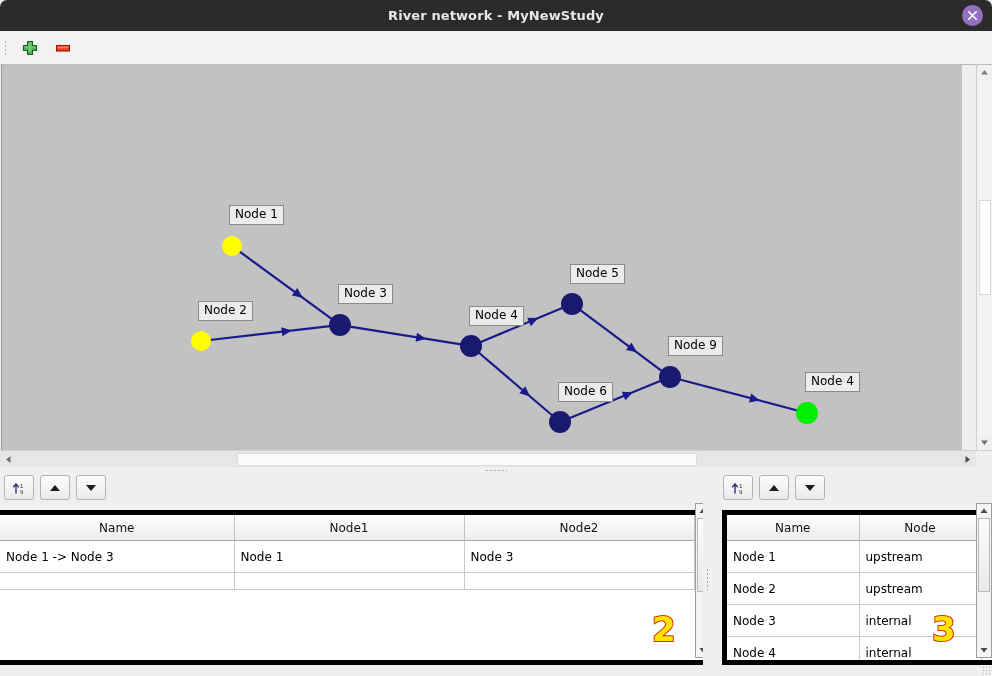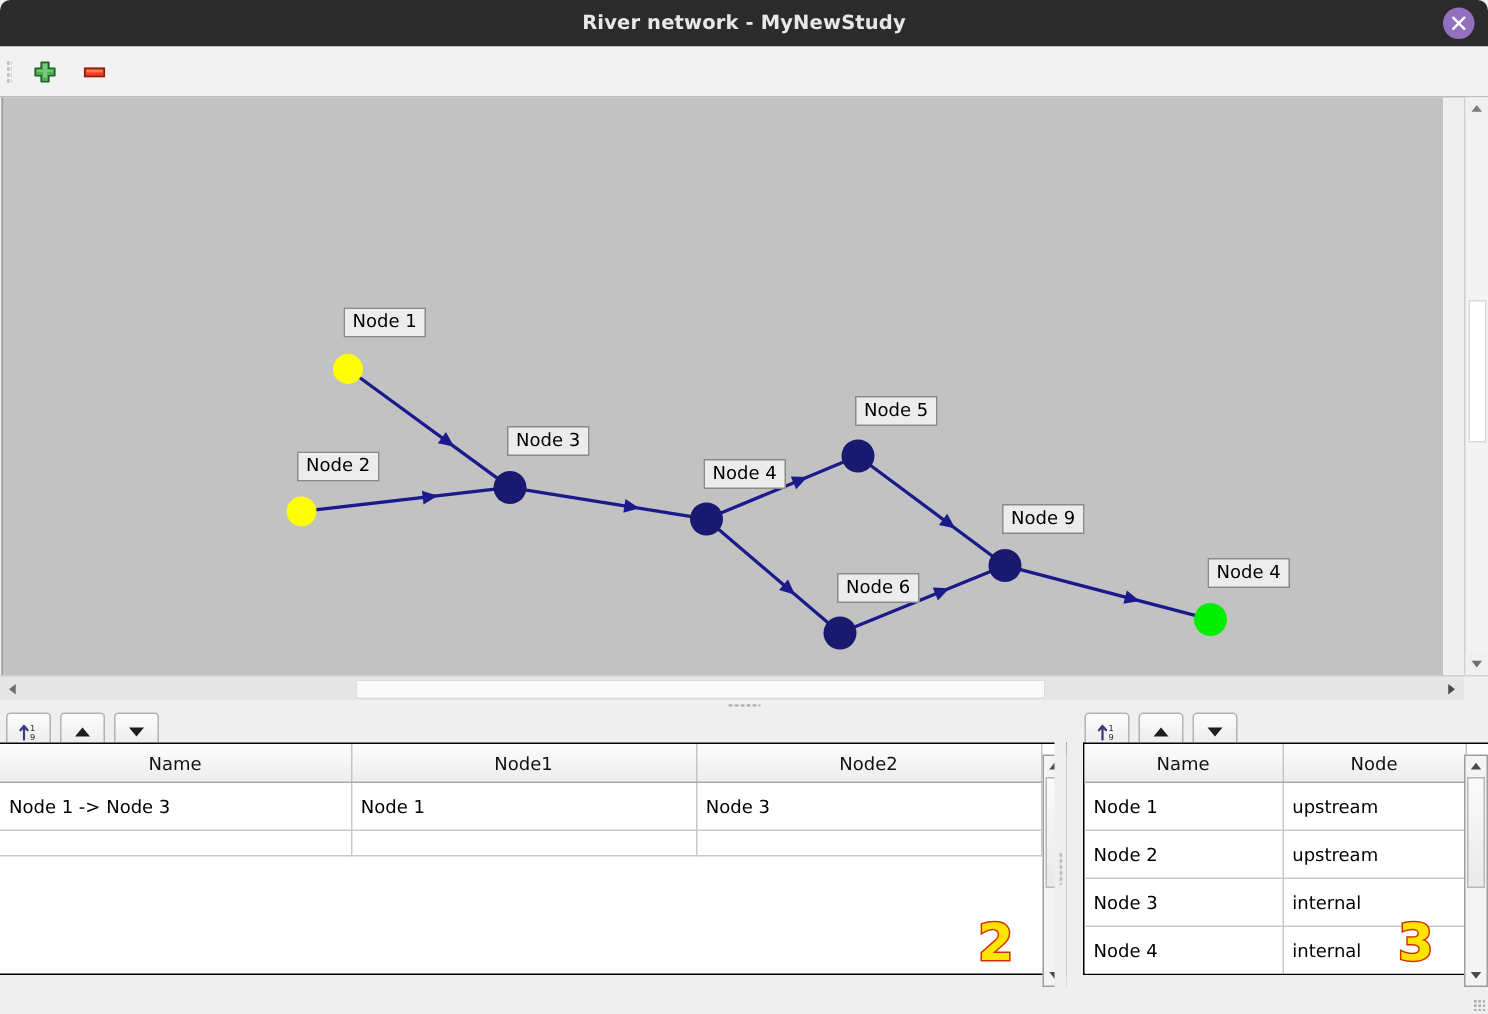--- a/index.html
+++ b/index.html
@@ -199,23 +199,23 @@
     background: linear-gradient(#fdfdfd, #eaeaea);
     border: 1px solid #b3b3b3;
     border-radius: 3px;
     cursor: pointer;
     position: relative;
   }
   .tbtn svg { position:absolute; left:50%; top:50%; transform:translate(-50%,-50%); }
 
   .tblwrap {
     position: absolute;
-    top: 22px;
+    top: 37px;
     background: #ffffff;
-    border: 1px solid #000000;
+    border: 5px solid #000000;
     box-sizing: border-box;
     overflow: hidden;
   }
   .panel-left .tblwrap  { left: 0px;  width: 711px; height: 155px; border-left: none; }
   .panel-right .tblwrap { left: 11px; width: 270px; height: 155px; border-right: none;}
 
   table.grid { border-collapse: collapse; table-layout: fixed; }
   table.grid th {
     height: 23px;
     background: linear-gradient(#fdfdfd, #ededed);

